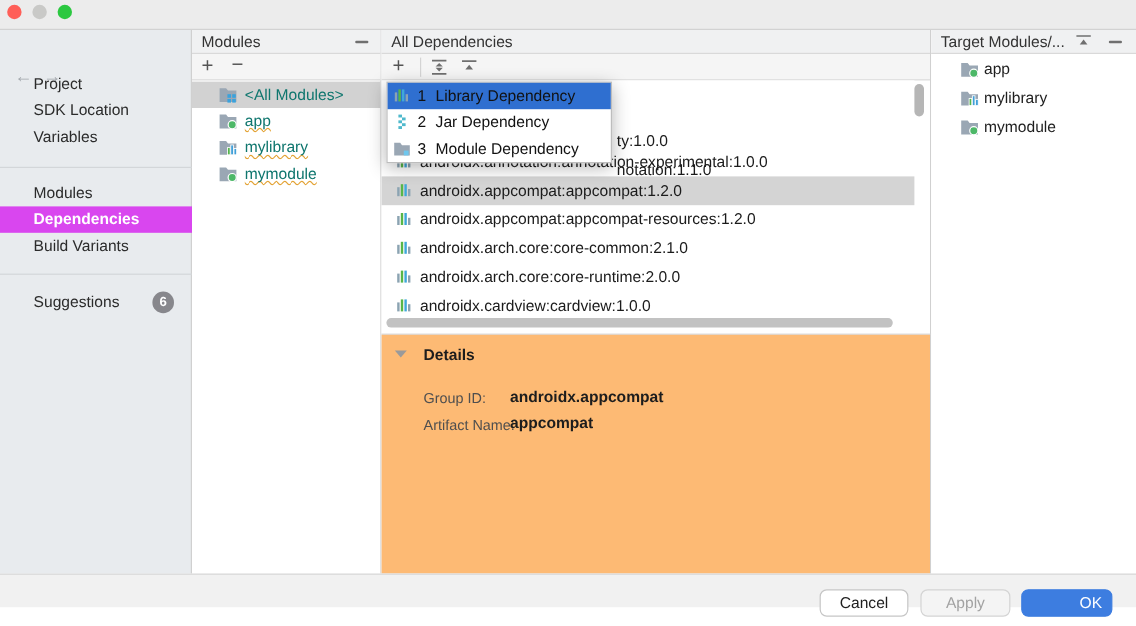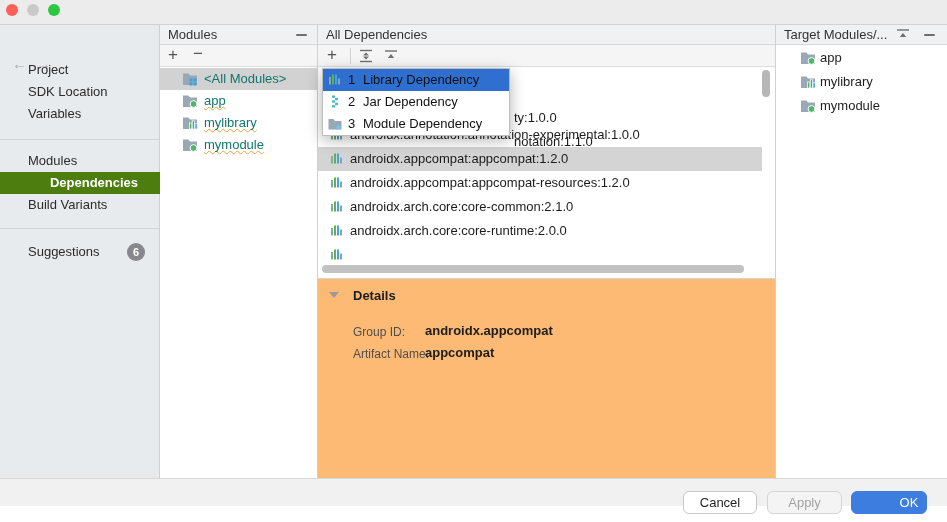--- a/index.html
+++ b/index.html
@@ -21,21 +21,21 @@
   .rightpanel{position:absolute;left:776px;top:25px;width:171px;height:453px;background:#fff;}
 
   .phead{position:absolute;left:0;top:0;right:0;height:20px;background:#f0f1f2;border-bottom:1px solid #d9d9d9;}
   .phead .ptitle{position:absolute;left:8px;top:2px;font-size:13px;color:#333;white-space:nowrap;}
   .ptool{position:absolute;left:0;top:20px;right:0;height:22px;background:#f5f5f5;border-bottom:1px solid #dcdcdc;}
   .hbar{position:absolute;width:11px;height:2px;background:#6f6f6f;border-radius:1px;}
 
   
   .navarrow{position:absolute;top:30px;font-size:15px;color:#a3a8ad;}
   .navitem{position:absolute;left:0;width:160px;height:22px;line-height:22px;padding-left:28px;font-size:13px;color:#2b2b2b;white-space:nowrap;}
-  .navitem.sel{background:#4d7c0f;color:#fff;font-weight:bold;text-align:center;}
+  .navitem.sel{background:#d946ef;color:#fff;font-weight:bold;}
   .navsep{position:absolute;left:0;width:160px;height:1px;background:#d3d6d9;}
   .badge{position:absolute;left:127px;top:2px;width:18px;height:18px;border-radius:50%;background:#87878c;color:#fff;font-size:11px;font-weight:bold;text-align:center;line-height:18px;}
 
   
   .mrow{position:relative;height:22px;line-height:22px;font-size:13px;color:#0f766e;white-space:nowrap;}
   .mrow.sel{background:#d2d2d2;}
   .mrow .mico{position:absolute;left:22px;top:3px;}
   .mrow .mlabel{position:absolute;left:44px;top:0;}
   .squig{text-decoration:underline wavy #e3a336 1px;text-decoration-skip-ink:none;}
 
@@ -256,20 +256,21 @@
       </div>
       <div class="deprow">
         <span class="dico">
             <svg width="14" height="14" viewBox="0 0 14 14">
               <rect x="1" y="4" width="2" height="7.5" fill="#8ba3b2"></rect>
               <rect x="4" y="1.5" width="2" height="10" fill="#57b648"></rect>
               <rect x="7" y="1.5" width="2" height="10" fill="#3fa8d9"></rect>
               <rect x="10" y="5.5" width="2" height="6" fill="#8ba3b2"></rect>
             </svg>
           </span>
+        <span class="dlabel">androidx.cardview:cardview:1.0.0</span>
       </div>
     </div>
 
     <div class="hscroll"></div>
     <div class="vscroll"></div>
     <div class="listsep"></div>
 
     <div class="details">
       <span class="dtri"></span>
       <span class="dtitle">Details</span>

